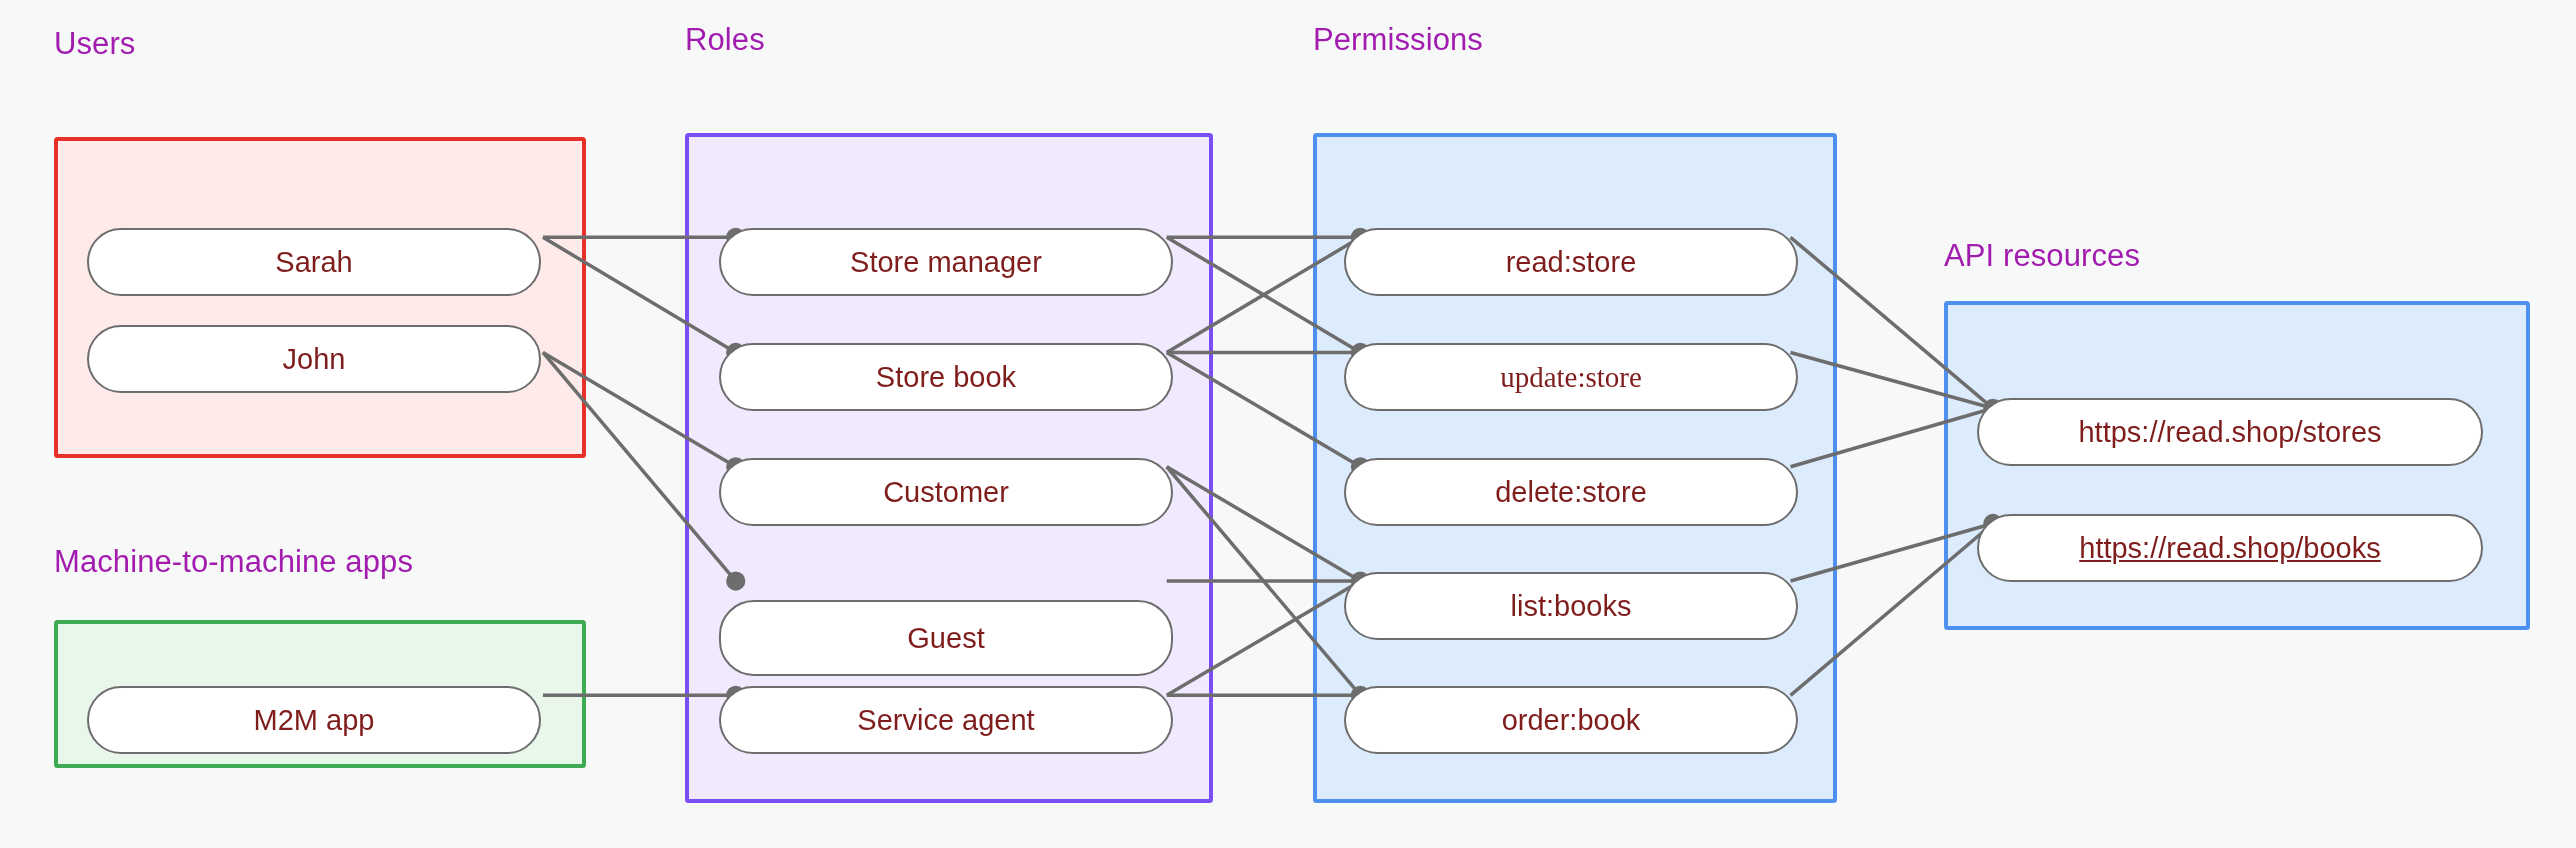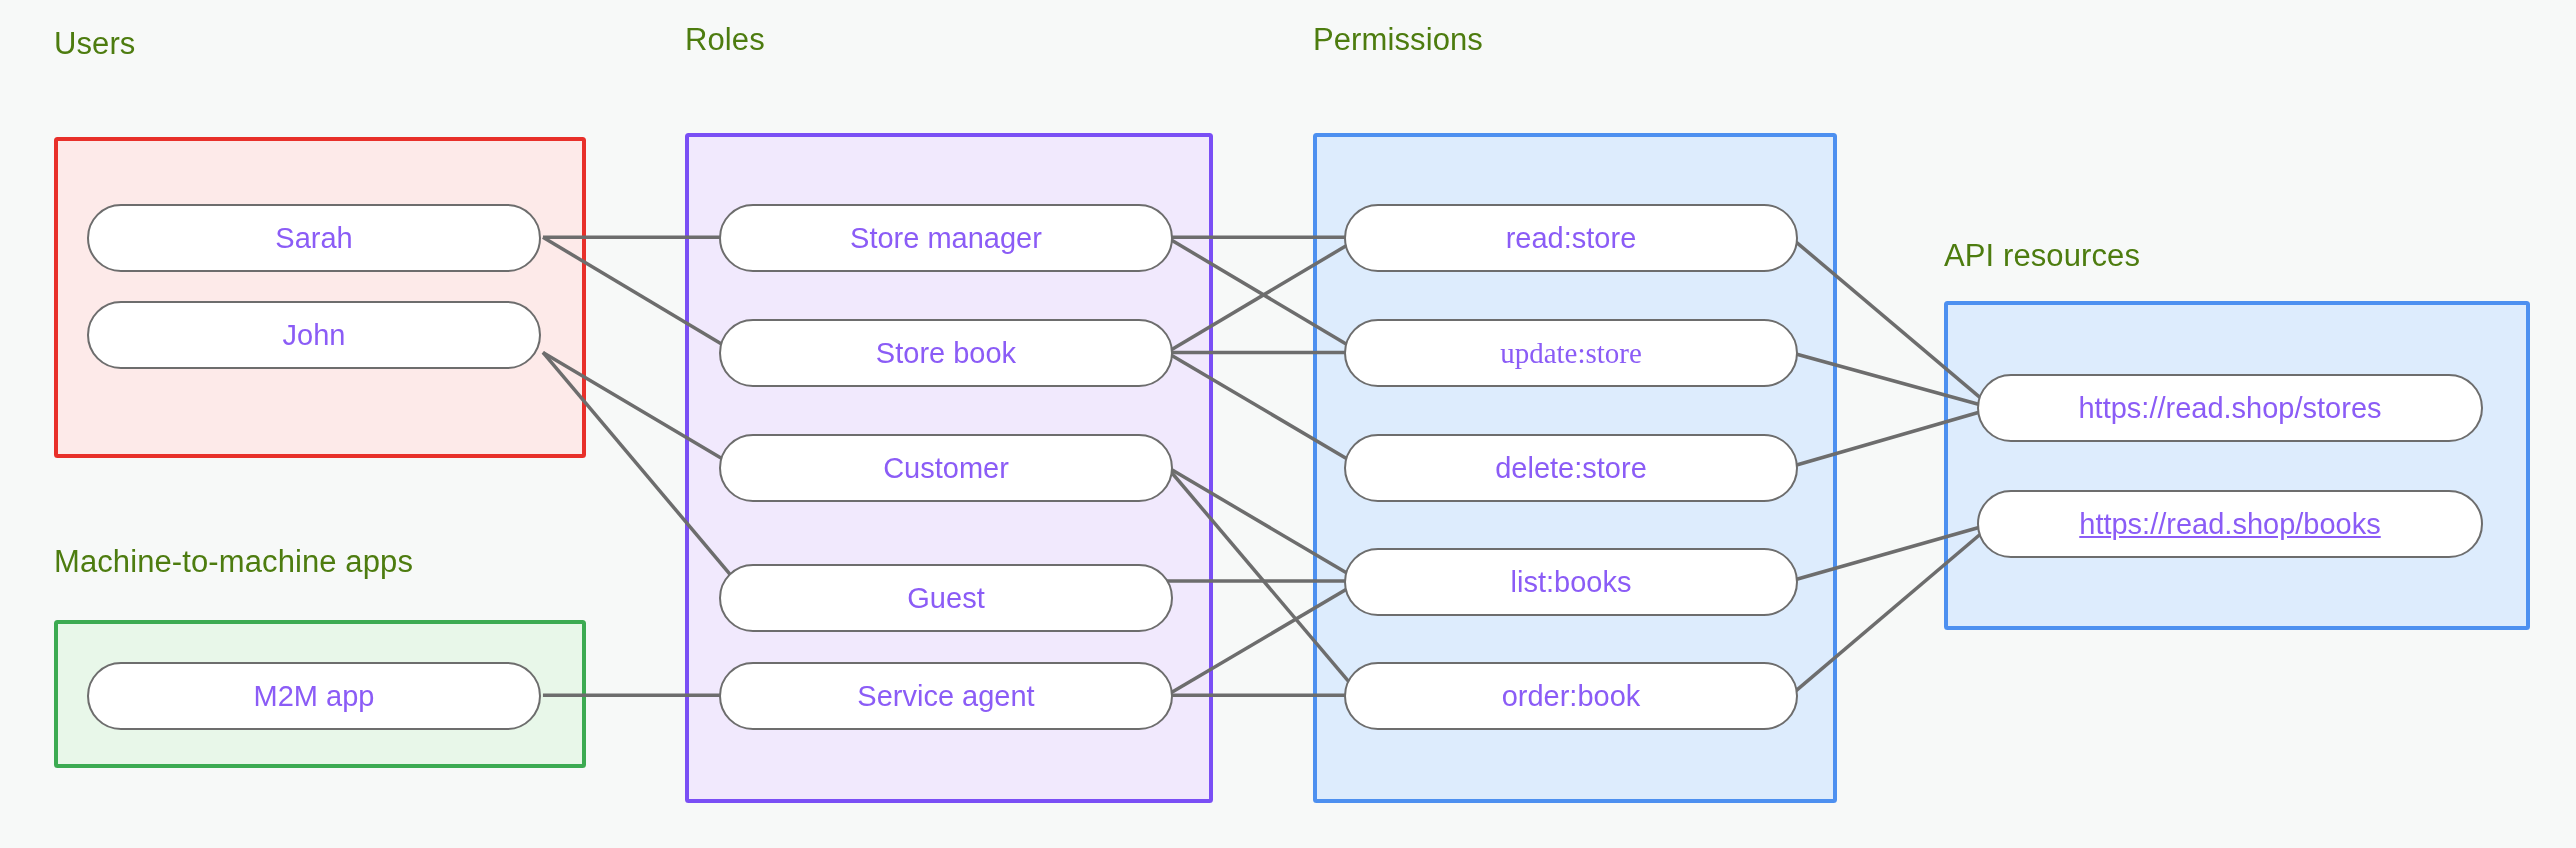--- a/index.html
+++ b/index.html
@@ -14,21 +14,21 @@
   svg#edges {
     position:absolute; left:0; top:0;
     width:2576px; height:848px;
     pointer-events:none;
     z-index:3;
   }
 
   .group-title {
     position:absolute;
     font-size:31px;
-    color:#4d7c0f;
+    color:#a21caf;
     white-space:nowrap;
     letter-spacing:0.1px;
   }
 
   .group-box {
     position:absolute;
     border-width:4.4px;
     border-style:solid;
     border-radius:3.5px;
     box-sizing:border-box;
@@ -43,23 +43,24 @@
   .node {
     position:absolute;
     box-sizing:border-box;
     background:#ffffff;
     border:2.6px solid #6d6d6d;
     border-radius:35px;
     display:flex;
     align-items:center;
     justify-content:center;
     font-size:29px;
-    color:#8b5cf6;
+    color:#7f1d1d;
     white-space:nowrap;
     z-index:4;
+    margin-top:24px;
   }
 </style>
 </head>
 <body>
 
 <div id="stage">
 
   <div class="group-title" style="left:54px; top:26px;">Users</div>
   <div class="group-title" style="left:685px; top:22px;">Roles</div>
   <div class="group-title" style="left:1313px; top:22px;">Permissions</div>
@@ -116,21 +117,21 @@
   </svg>
 
   <div class="node" style="left:87px; top:204px; width:454px; height:68px;">Sarah</div>
   <div class="node" style="left:87px; top:301px; width:454px; height:68px;">John</div>
 
   <div class="node" style="left:87px; top:662px; width:454px; height:68px;">M2M app</div>
 
   <div class="node" style="left:719px; top:204px; width:454px; height:68px;">Store manager</div>
   <div class="node" style="left:719px; top:319px; width:454px; height:68px;">Store book</div>
   <div class="node" style="left:719px; top:434px; width:454px; height:68px;">Customer</div>
-  <div class="node" style="left:719px; top:564px; width:454px; height:68px;">Guest</div>
+  <div class="node" style="left:719px; top:576px; width:454px; height:76px;">Guest</div>
   <div class="node" style="left:719px; top:662px; width:454px; height:68px;">Service agent</div>
 
   <div class="node" style="left:1344px; top:204px; width:454px; height:68px;">read:store</div>
   <div class="node" style="left:1344px; top:319px; width:454px; height:68px;font-family:Liberation Serif, serif;">update:store</div>
   <div class="node" style="left:1344px; top:434px; width:454px; height:68px;">delete:store</div>
   <div class="node" style="left:1344px; top:548px; width:454px; height:68px;text-align:right;">list:books</div>
   <div class="node" style="left:1977px; top:374px; width:506px; height:68px;">https://read.shop/stores</div>
 
   <div class="node" style="left:1344px; top:662px; width:454px; height:68px;">order:book</div>
   <div class="node" style="left:1977px; top:490px; width:506px; height:68px;text-decoration:underline;">https://read.shop/books</div>

